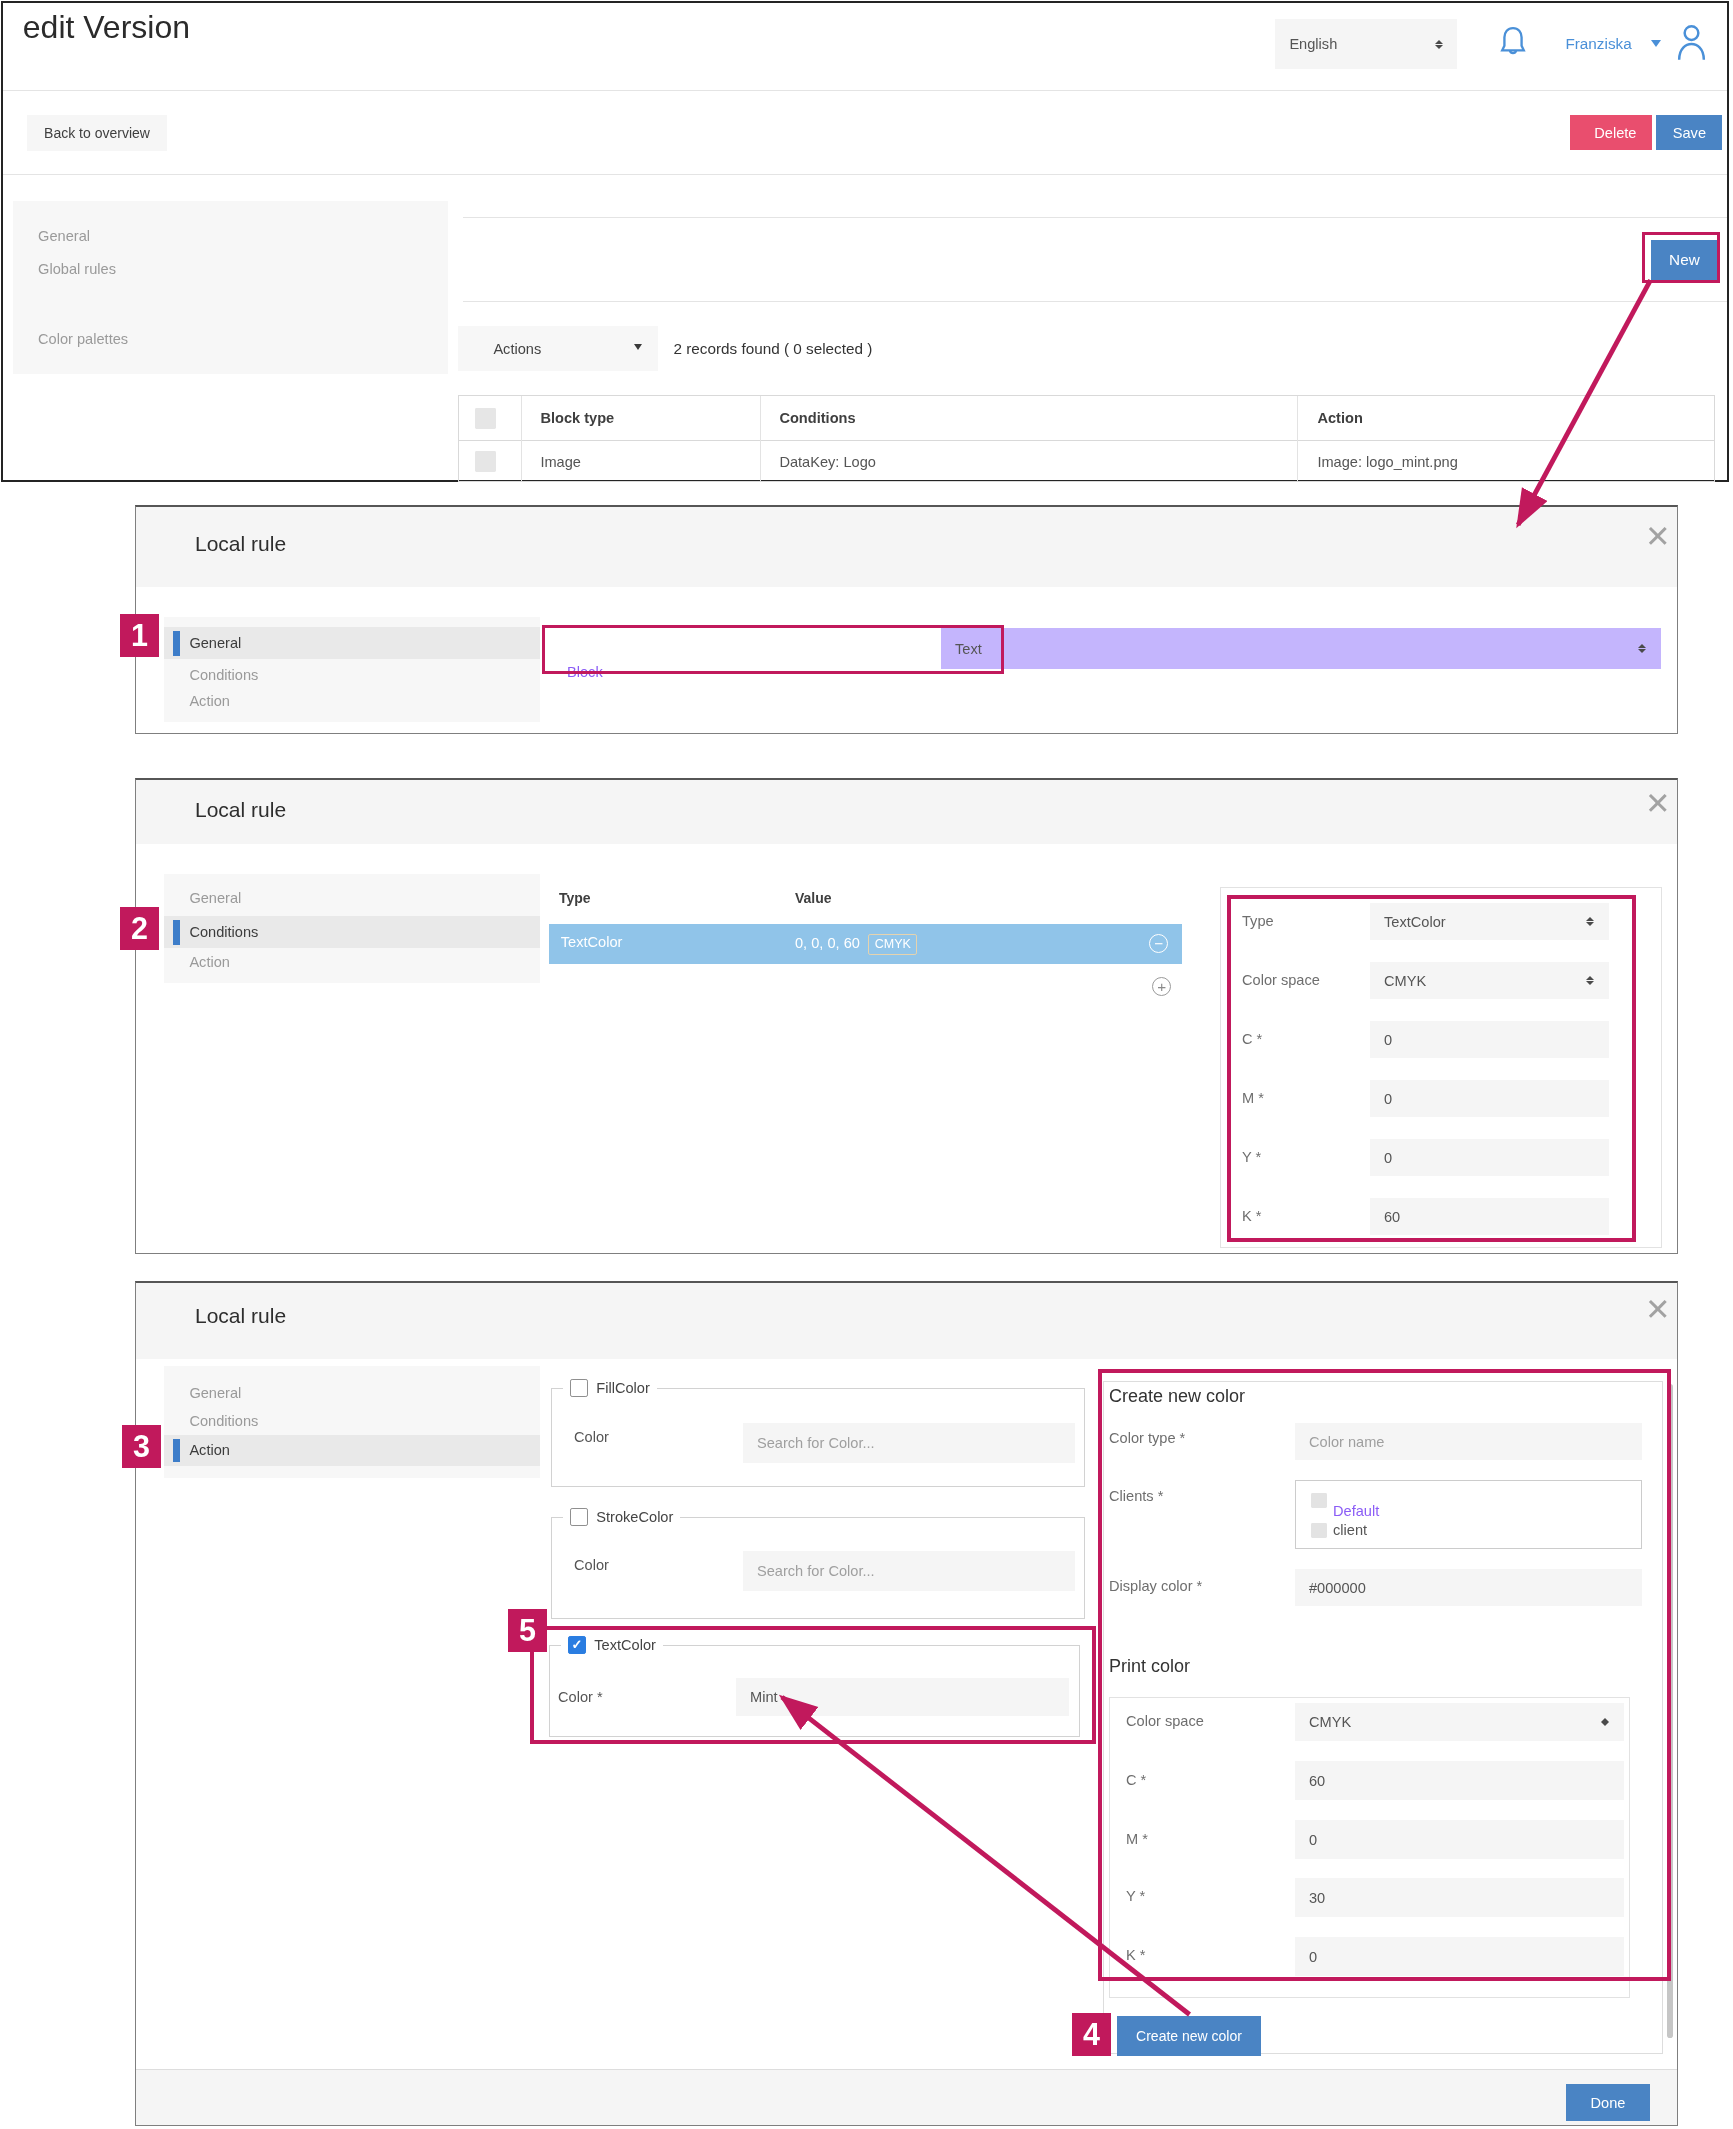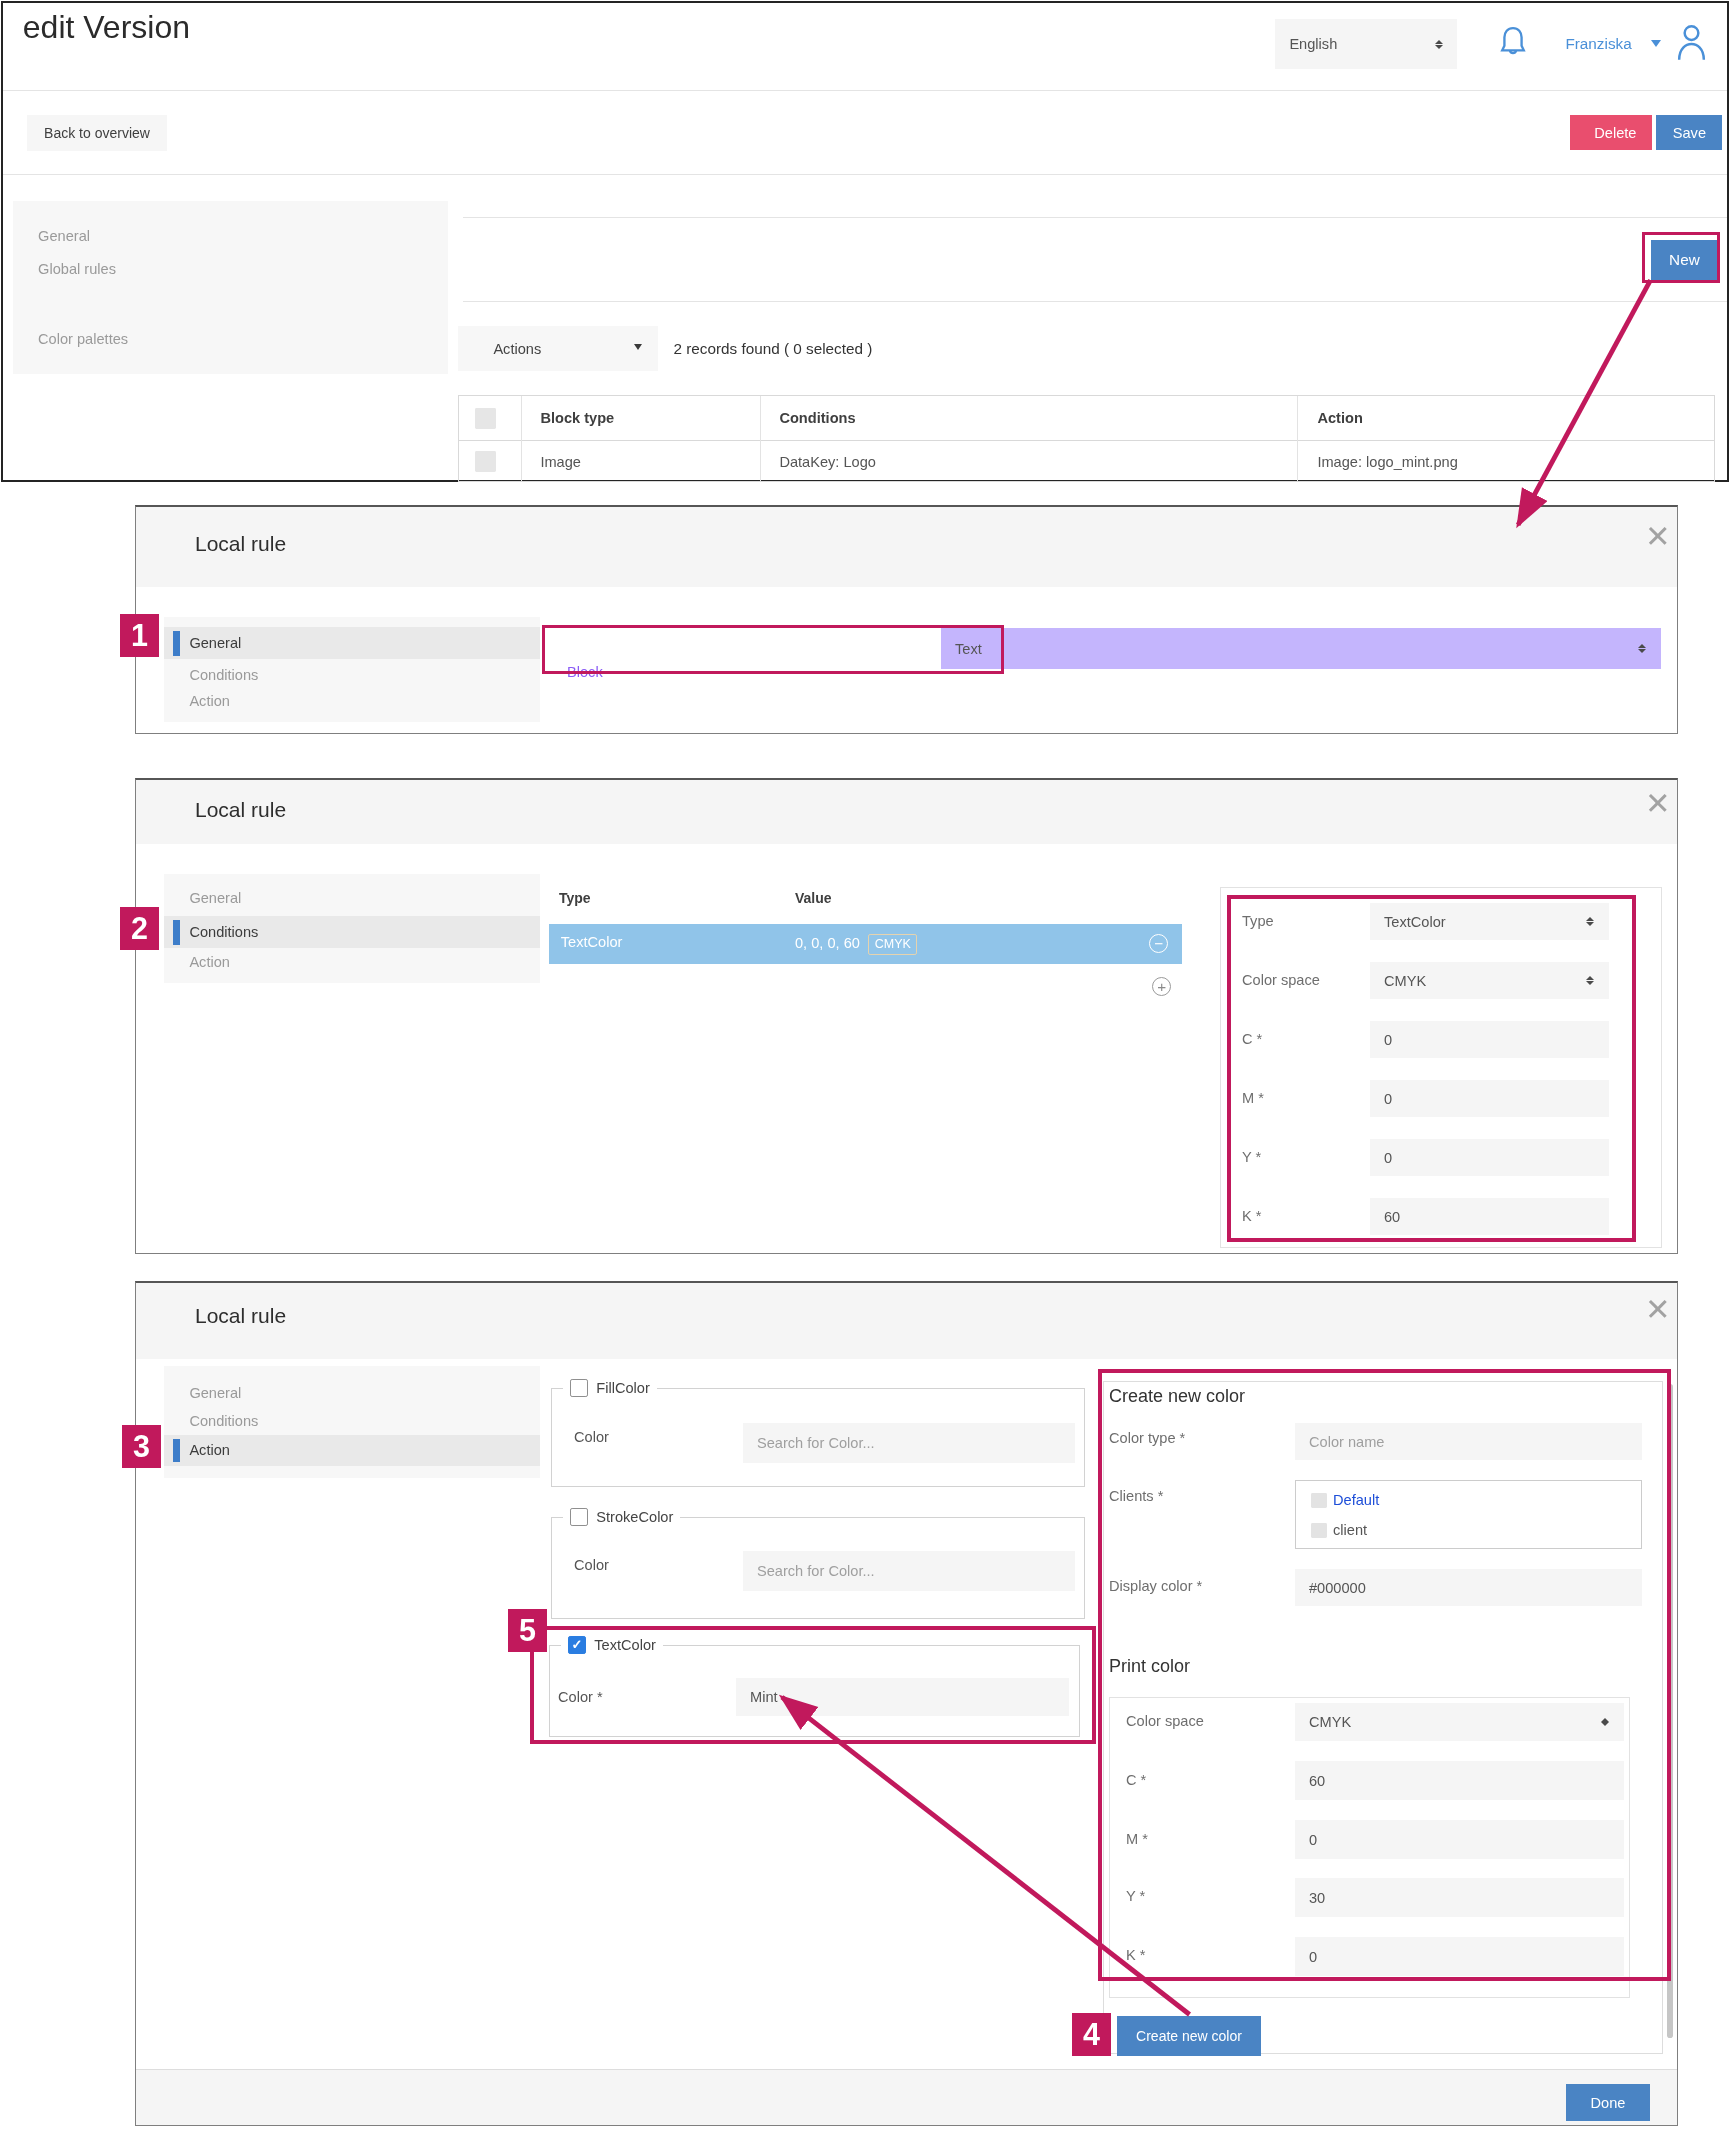--- a/index.html
+++ b/index.html
@@ -284,21 +284,21 @@
     <div class="abs" style="left:967px;top:98px;width:560px;height:673px;border:0.7px solid #ddd;box-sizing:border-box;background:#fff;"></div>
 
     <div class="txt" style="left:973px;top:103px;font-size:18px;color:#333;">Create new color</div>
 
     <div class="txt lbl" style="left:973px;top:147px;">Color type *</div>
     <input class="input" style="left: 1159px; top: 140px; width: 347px; height: 37px;" placeholder="Color name">
 
     <div class="txt lbl" style="left:973px;top:205px;">Clients *</div>
     <div class="abs" style="left:1159px;top:197px;width:347px;height:69px;border:0.7px solid #ccc;box-sizing:border-box;background:#fff;">
       <span class="cb flat" style="left:15.3px;top:11.8px;"></span>
-      <div class="txt" style="left:37px;top:11px;font-size:14.6px;color:#1d4ed8;">Default</div>
+      <div class="txt" style="left:37px;top:22px;font-size:14.6px;color:#8b5cf6;">Default</div>
       <span class="cb flat" style="left:15.3px;top:42px;"></span>
       <div class="txt" style="left:37px;top:41px;font-size:14.6px;color:#555;">client</div>
     </div>
 
     <div class="txt lbl" style="left:973px;top:295px;">Display color *</div>
     <input class="input" style="left: 1159px; top: 286px; width: 347px; height: 37px;" value="#000000">
 
     <div class="txt" style="left:973px;top:373px;font-size:18px;color:#333;">Print color</div>
 
     <div class="abs" style="left:973px;top:414px;width:521px;height:301px;border:0.7px solid #e2e2e2;box-sizing:border-box;background:#fff;"></div>

